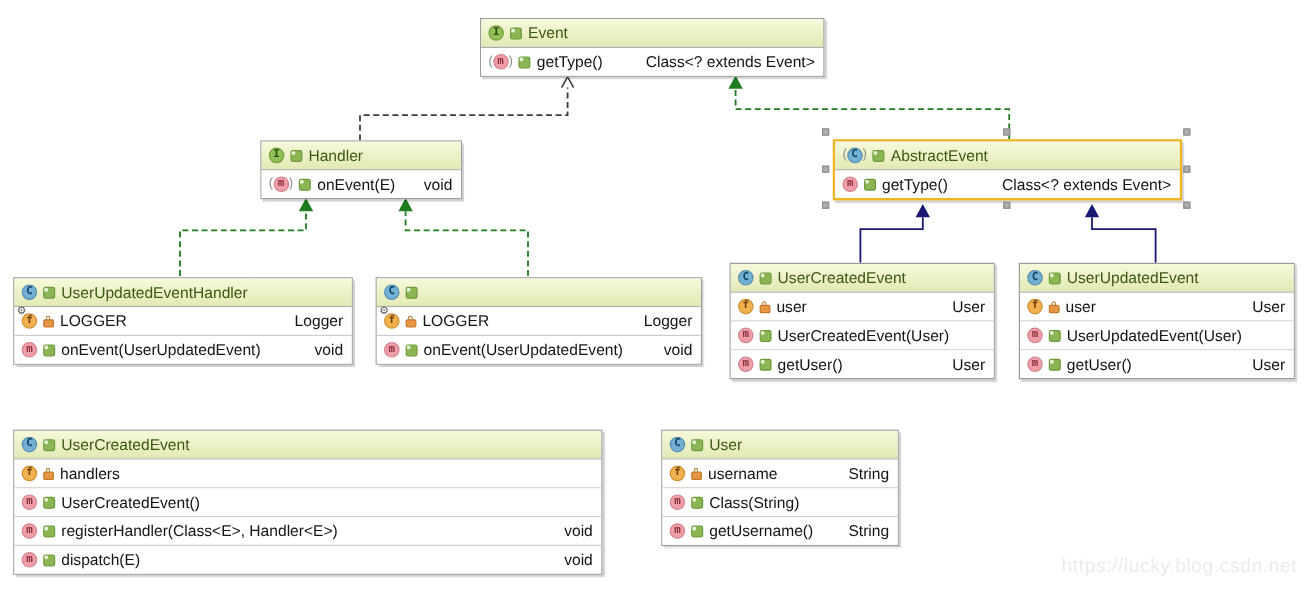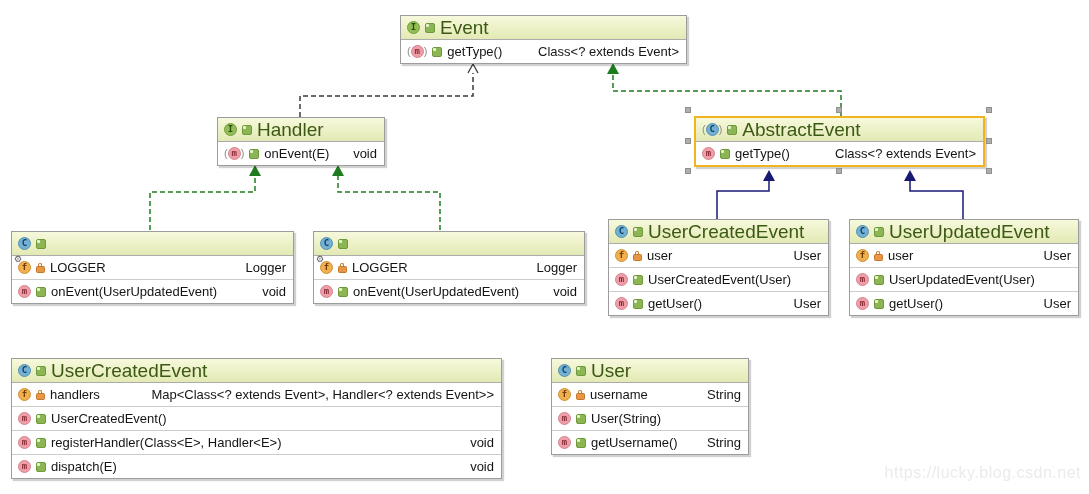--- a/index.html
+++ b/index.html
@@ -5,21 +5,21 @@
   html,body{margin:0;padding:0;background:#fff;}
   body{width:1089px;height:494px;font-family:"Liberation Sans","DejaVu Sans",sans-serif;}
   .canvas{position:relative;width:1089px;height:494px;background:#ffffff;overflow:hidden;}
   #edges{position:absolute;left:0;top:0;width:1089px;height:494px;}
 
   .node{position:absolute;background:#fff;border:1px solid #9c9c9c;
         box-shadow:2px 2px 1px rgba(0,0,0,0.18);box-sizing:content-box;}
   .node.selected{border:2px solid #f0b41e;margin:-1px;}
   .hd{height:23px;display:flex;align-items:center;gap:5px;padding:0 7px 0 6px;
       background:linear-gradient(#f7f9dc,#e3e9b4);border-bottom:1px solid #acacac;}
-  .title{color:#3c5914;font-size:19px;white-space:nowrap;}
+  .title{color:#3c5914;font-size:13px;white-space:nowrap;}
   .row{height:23px;display:flex;align-items:center;gap:5px;padding:0 7px 0 6px;
        background:#fff;border-bottom:1px solid #cccccc;font-size:13px;color:#141414;}
   .row:last-child{border-bottom:none;}
   .mname{white-space:nowrap;}
   .mtype{margin-left:auto;padding-left:14px;white-space:nowrap;}
 
   .icw{position:relative;display:inline-flex;align-items:center;flex:none;}
   .paren{color:#8f8f8f;font-size:11px;line-height:1;margin:0 0;}
   .ic{width:13px;height:13px;border-radius:50%;display:inline-flex;align-items:center;
       justify-content:center;font:bold 9px/1 "DejaVu Sans Mono",monospace;box-sizing:border-box;flex:none;}
@@ -139,20 +139,21 @@
       <div class="handle" style="left: 986px; top: 137.5px;"></div>
       <div class="handle" style="left: 986px; top: 168px;"></div>
       <div class="node" style="left: 11px; top: 231px; width: 281px;">
         <div class="hd">
           <span class="icw">
             <span class="ic ic-class">C</span>
           </span>
           <span class="icw">
             <span class="vis-pub"></span>
           </span>
+          <span class="title">UserUpdatedEventHandler</span>
         </div>
         <div class="row">
           <span class="icw">
             <span class="ic ic-field">f</span>
             <span class="static-mark">⚙</span>
           </span>
           <span class="icw">
             <span class="vis-lock"></span>
           </span>
           <span class="mname">LOGGER</span>
@@ -293,21 +294,20 @@
           <span class="title">UserCreatedEvent</span>
         </div>
         <div class="row">
           <span class="icw">
             <span class="ic ic-field">f</span>
           </span>
           <span class="icw">
             <span class="vis-lock"></span>
           </span>
           <span class="mname">handlers</span>
-          <span class="mtype">Map&lt;Class&lt;? extends Event&gt;, Handler&lt;? extends Event&gt;&gt;</span>
         </div>
         <div class="row">
           <span class="icw">
             <span class="ic ic-method">m</span>
           </span>
           <span class="icw">
             <span class="vis-pub"></span>
           </span>
           <span class="mname">UserCreatedEvent()</span>
           <span class="mtype"></span>
@@ -353,21 +353,21 @@
           <span class="mname">username</span>
           <span class="mtype">String</span>
         </div>
         <div class="row">
           <span class="icw">
             <span class="ic ic-method">m</span>
           </span>
           <span class="icw">
             <span class="vis-pub"></span>
           </span>
-          <span class="mname">User(String)</span>
+          <span class="mname">Class(String)</span>
           <span class="mtype"></span>
         </div>
         <div class="row">
           <span class="icw">
             <span class="ic ic-method">m</span>
           </span>
           <span class="icw">
             <span class="vis-pub"></span>
           </span>
           <span class="mname">getUsername()</span>

